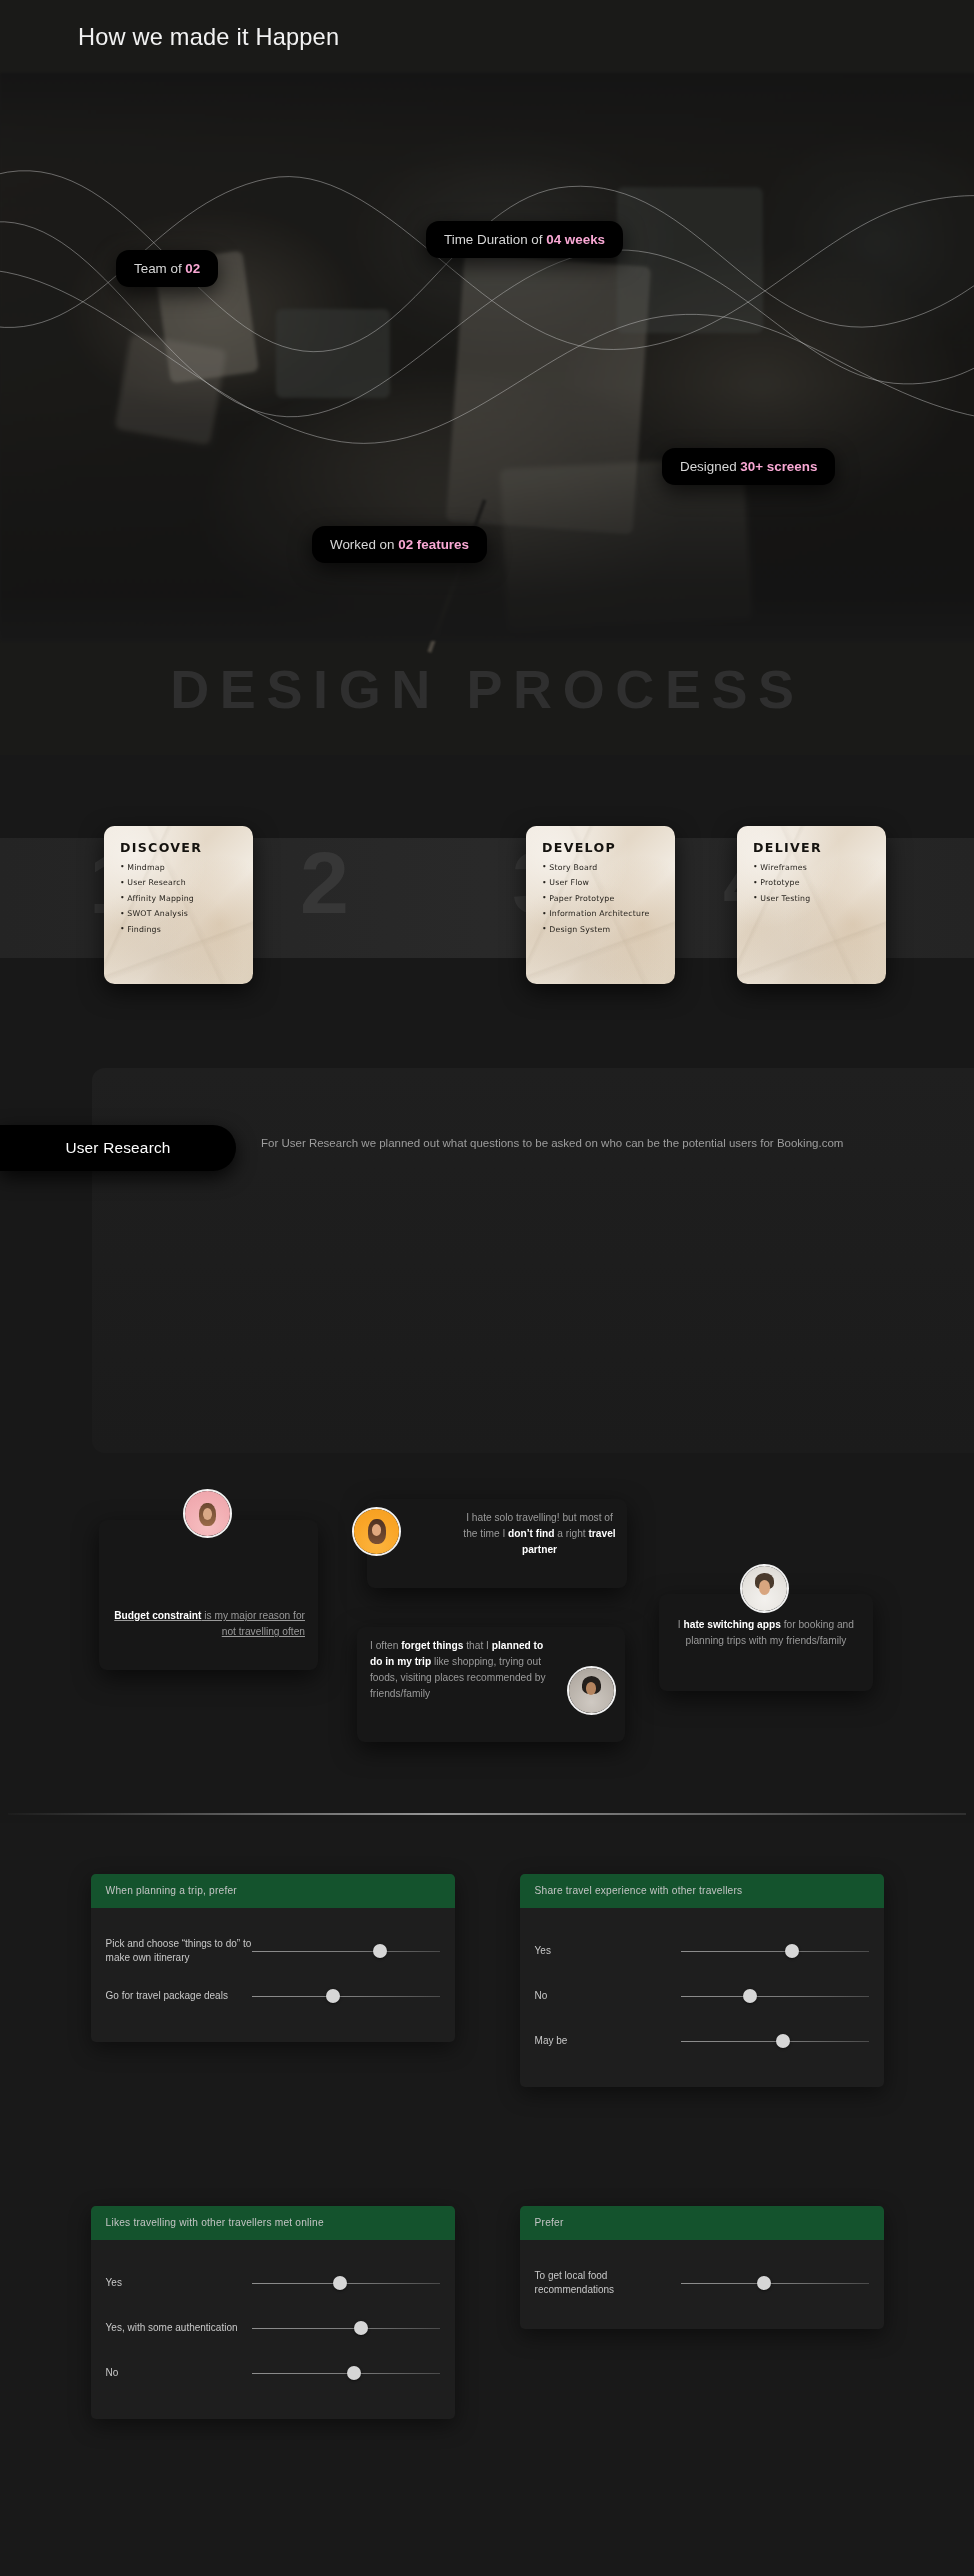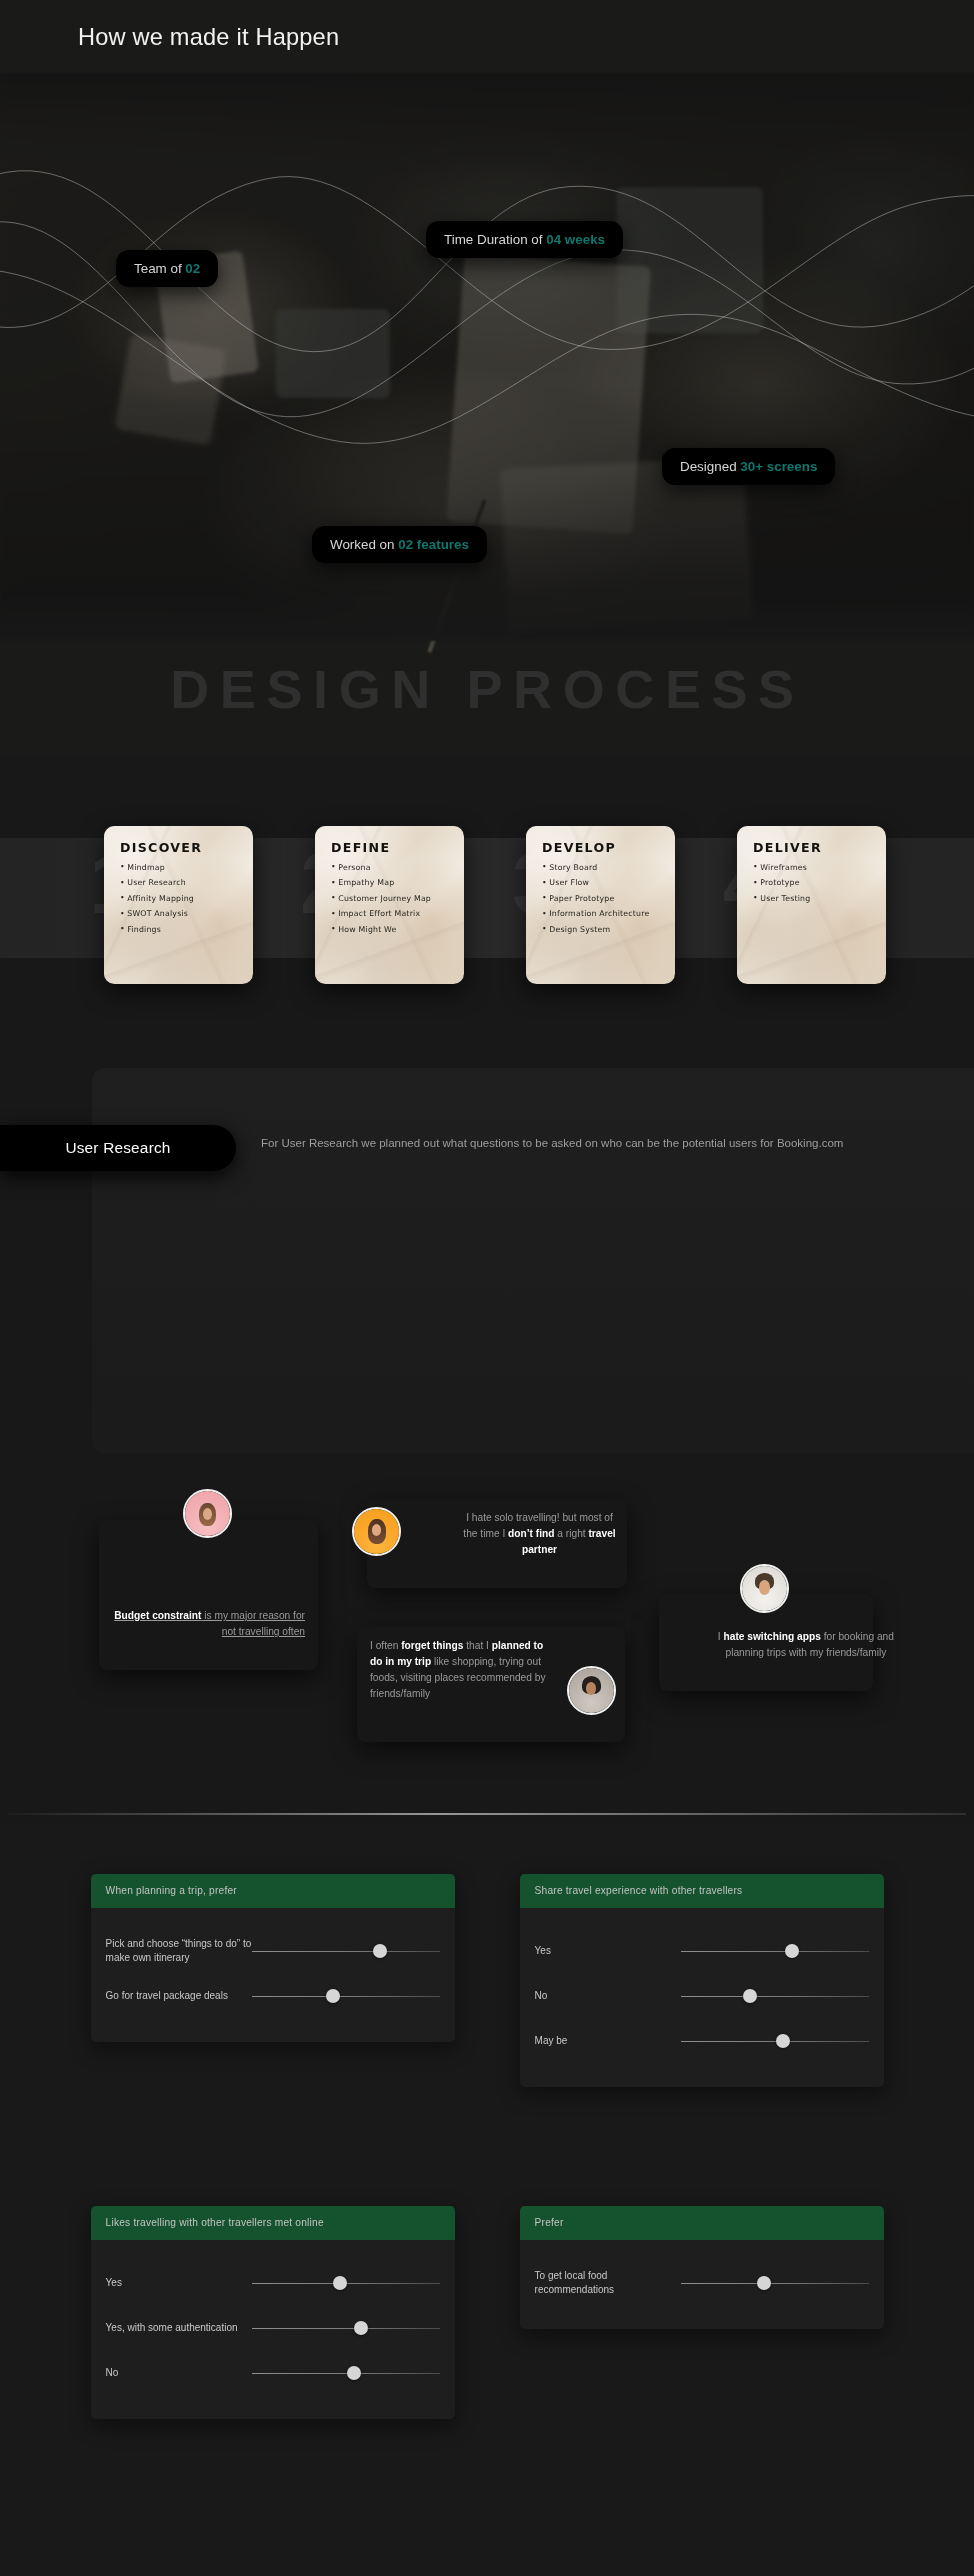--- a/index.html
+++ b/index.html
@@ -44,21 +44,21 @@
   .hero-title{
     position:absolute; left:78px; top:24px; font-size:23.6px; font-weight:400;
     letter-spacing:0.2px; color:#f2f2f2;
   }
 
   .badge{
     position:absolute; background:#000; color:#d7d7d7; border-radius:13px;
     padding:10.6px 18px; font-size:13.4px; white-space:nowrap; line-height:1.2;
     box-shadow:0 6.5px 21px rgba(0,0,0,.7);
   }
-  .badge b{ color:#0f766e; font-weight:700; }
+  .badge b{ color:#f9a8d4; font-weight:700; }
   .badge-team { left:116px; top:250px; }
   .badge-time { left:426px; top:221px; }
   .badge-work { left:312px; top:526px; }
   .badge-design { left:662px; top:448px; }
 
   
   .dp-title{
     position:absolute; left:0; top:658px; width:975px; text-align:center;
     font-size:54px; font-weight:700; letter-spacing:10.6px; color:#2f2f2f;
   }
@@ -162,21 +162,21 @@
   .qc3{ left:357px; top:1627px; width:268px; height:115px; }
   .qc3 .q-text{ position:absolute; left:13px; top:11.4px; width:184px; text-align:left; }
   .av3{ left:210px; top:39px; width:49px; height:49px; }
   .face-grey{ background:radial-gradient(circle at 50% 76%, #cfc9c2 0%, #b8b1a9 60%, #a49d95 100%); }
   .face-grey:after{ content:""; position:absolute; left:28%; top:18%; width:44%; height:40%;
      border-radius:50% 50% 38% 38%; background:#231f1c; }
   .face-grey:before{ content:""; position:absolute; left:38%; top:32%; width:23%; height:28%;
      border-radius:50%; background:#b4845f; z-index:2; }
 
   .qc4{ left:659px; top:1594px; width:214px; height:97px; }
-  .qc4 .q-text{ position:absolute; left:11.4px; top:35px; width:191px; text-align:center;margin-left:40px; }
+  .qc4 .q-text{ position:absolute; left:11.4px; top:23px; width:191px; text-align:center; }
   .av4{ left:81px; top:-30px; width:49px; height:49px; }
   .face-white{ background:radial-gradient(circle at 50% 74%, #f3f1ee 0%, #e6e3de 60%, #d8d4ce 100%); }
   .face-white:after{ content:""; position:absolute; left:29%; top:16%; width:42%; height:36%;
      border-radius:50% 50% 34% 34%; background:#4a3a2c; }
   .face-white:before{ content:""; position:absolute; left:37%; top:30%; width:26%; height:34%;
      border-radius:48%; background:#d8a57f; z-index:2; }
 
   
   .sep{ position:absolute; left:8px; top:1813px; width:958px; height:1.6px;
         background:linear-gradient(90deg,rgba(255,255,255,.02),rgba(255,255,255,.55) 45%,rgba(255,255,255,.10)); }
@@ -254,30 +254,20 @@
   <div class="card c1">
     <h3>DISCOVER</h3>
     <ul>
       <li>Mindmap</li>
       <li>User Research</li>
       <li>Affinity Mapping</li>
       <li>SWOT Analysis</li>
       <li>Findings</li>
     </ul>
   </div>
-  <div class="card c2">
-    <h3>DEFINE</h3>
-    <ul>
-      <li>Persona</li>
-      <li>Empathy Map</li>
-      <li>Customer Journey Map</li>
-      <li>Impact Effort Matrix</li>
-      <li>How Might We</li>
-    </ul>
-  </div>
   <div class="card c3">
     <h3>DEVELOP</h3>
     <ul>
       <li>Story Board</li>
       <li>User Flow</li>
       <li>Paper Prototype</li>
       <li>Information Architecture</li>
       <li>Design System</li>
     </ul>
   </div>

